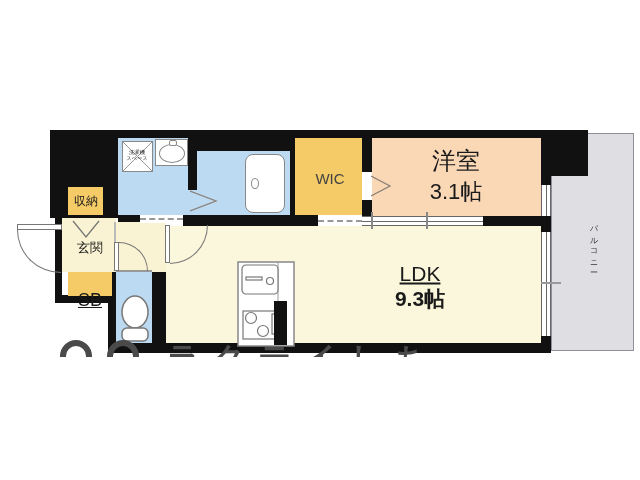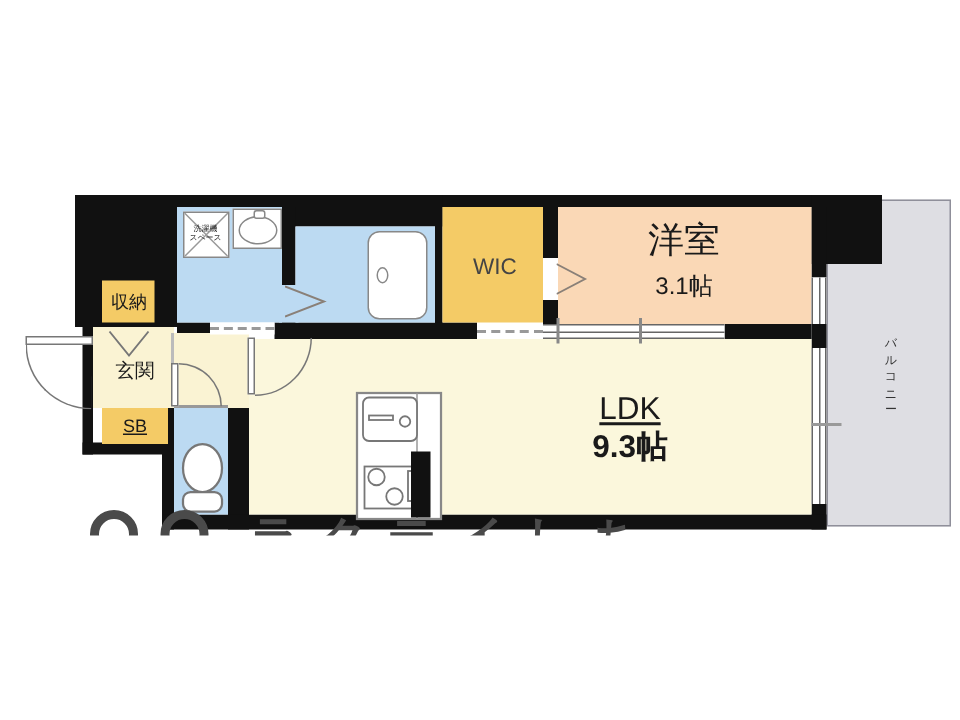--- a/index.html
+++ b/index.html
@@ -125,24 +125,24 @@
   </svg>
   <svg class="abs" style="left:190px;top:189px;" width="28" height="24" viewBox="0 0 28 24">
     <polyline points="0,2 26,12 0,22" fill="none" stroke="#8a8078" stroke-width="1.3"></polyline>
   </svg>
   <svg class="abs" style="left:371px;top:175px;" width="22" height="22" viewBox="0 0 22 22">
     <polyline points="0,1 19,11 0,21" fill="none" stroke="#8a8078" stroke-width="1.3"></polyline>
   </svg>
 
   <div class="lbl" style="left:86px;top:201px;font-size:12px;">収納</div>
   <div class="lbl" style="left:90px;top:247px;font-size:13px;">玄関</div>
-  <div class="lbl" style="left:90px;top:284px;font-size:12px;text-decoration:underline;">SB</div>
+  <div class="lbl" style="left:90px;top:300px;font-size:18px;text-decoration:underline;">SB</div>
   <div class="lbl" style="left:330px;top:178px;font-size:15px;color:#444;">WIC</div>
   <div class="lbl" style="left:456px;top:161px;font-size:24px;">洋室</div>
-  <div class="lbl" style="left:456px;top:192px;font-size:16px;">3.1帖</div>
+  <div class="lbl" style="left:456px;top:192px;font-size:22px;">3.1帖</div>
   <div class="lbl" style="left:420px;top:273px;font-size:21px;text-decoration:underline;">LDK</div>
   <div class="lbl" style="left:420px;top:298px;font-size:21px;font-weight:bold;">9.3帖</div>
 
   <div class="abs" style="left:55px;top:336px;width:430px;height:21px;overflow:hidden;z-index:50;">
     <div class="abs" style="left:5px;top:4px;width:32px;height:32px;border:6px solid #4A4A4A;border-radius:50%;box-sizing:border-box;"></div>
     <div class="abs" style="left:52px;top:4px;width:32px;height:32px;border:6px solid #4A4A4A;border-radius:50%;box-sizing:border-box;"></div>
     <span class="abs" style="left:112px;top:1px;font-size:32px;font-weight:bold;letter-spacing:13px;color:#4A4A4A;font-family:'Liberation Sans',sans-serif;">ラクテイしち</span>
   </div>
 
 </div>

